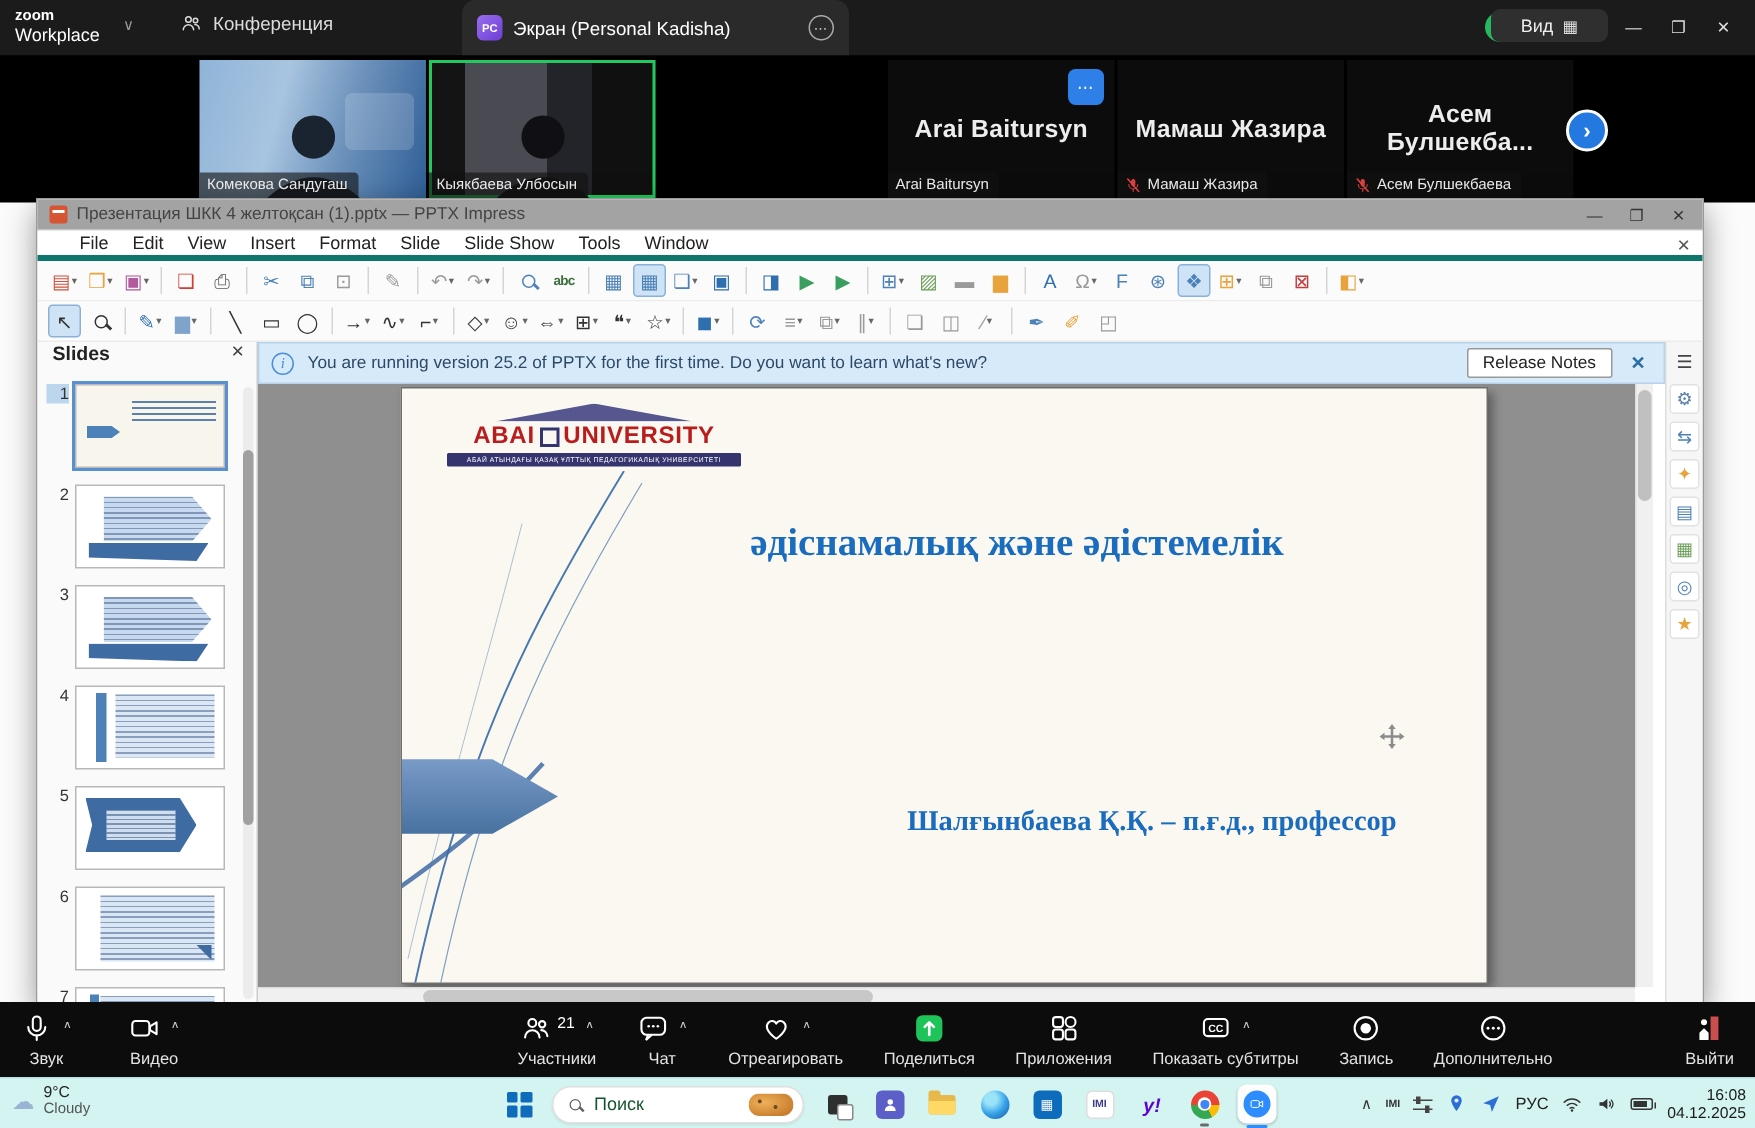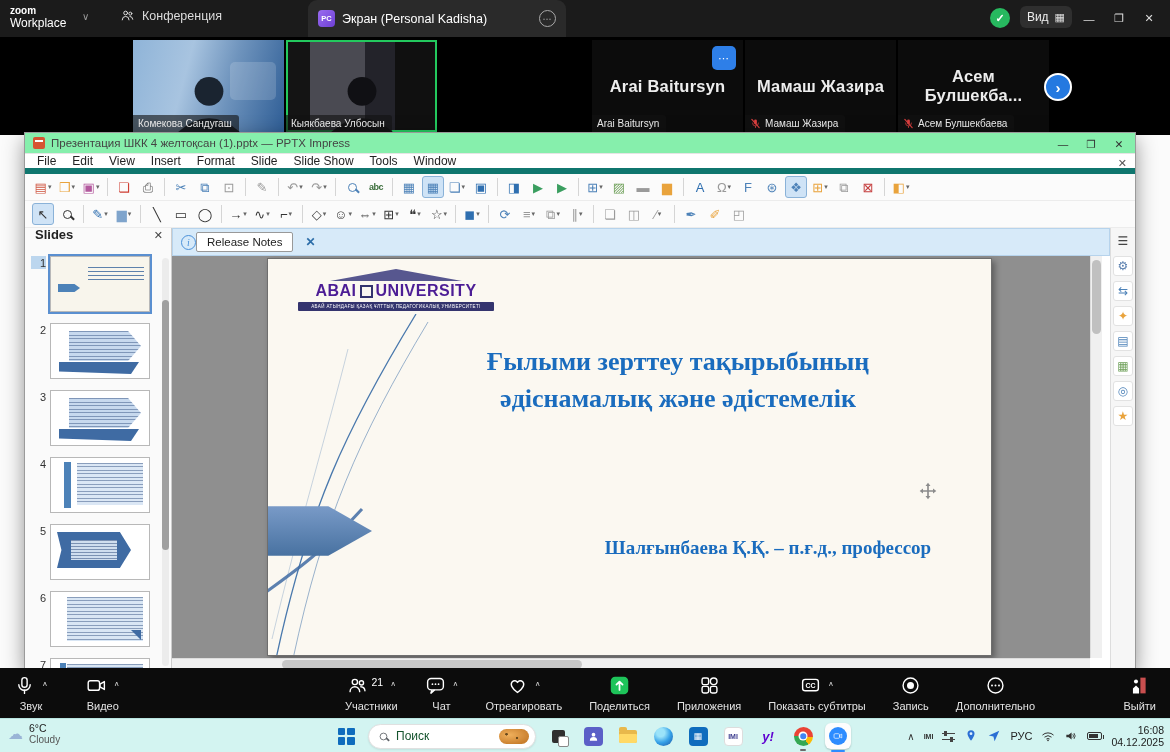--- a/index.html
+++ b/index.html
@@ -19,21 +19,21 @@
                 border-radius:9px 9px 0 0; display:flex; align-items:center; gap:7px; padding:0 10px; }
   .pc-badge { width:17px; height:17px; border-radius:4px; background:linear-gradient(135deg,#9a6cf0,#6d3fd4);
               color:#fff; font-size:7.5px; font-weight:700; display:flex; align-items:center; justify-content:center; }
   .tab-screen .lbl { color:#fff; font-size:12.5px; flex:1; }
   .tab-ellipsis { width:17px; height:17px; border:1px solid #aaa; border-radius:50%; color:#ccc;
                   font-size:9px; display:flex; align-items:center; justify-content:center; letter-spacing:1px; }
   .secure-badge { position:absolute; right:160px; top:8px; width:20px; height:20px; border-radius:50%;
                   background:#27b95f; color:#fff; font-size:11px; font-weight:700;
                   display:flex; align-items:center; justify-content:center; }
   .view-pill { position:absolute; right:98px; top:6px; background:#2f2f2f; border-radius:6px;
-               padding:4px 7px; color:#eee; font-size:12px; display:flex; gap:6px; align-items:center; }
+               padding:4px 20px; color:#eee; font-size:12px; display:flex; gap:6px; align-items:center; }
   .view-pill .grid-ic { font-size:11px; color:#ddd; }
   .win-ctrls { position:absolute; right:6px; top:0; height:37px; display:flex; align-items:center; }
   .win-ctrls span { width:30px; text-align:center; color:#ddd; font-size:11px; cursor:default; }
 
   
   #strip { position:absolute; left:0; top:37px; width:1170px; height:98px; background:#000; }
   .tiles { position:absolute; left:133px; top:3px; height:92px; display:flex; gap:2px; }
   .vtile { position:relative; width:151px; height:92px; overflow:hidden; background:#222; }
   .vtile.speaking { outline:2px solid #23c95e; outline-offset:-2px; }
   .vtile[data-variant="komekova"] { background:linear-gradient(105deg,#8fb4d8 0%,#a8c4e0 35%,#6f94bd 62%,#2f5e96 100%); }
@@ -59,29 +59,29 @@
   .next-page-btn { position:absolute; left:1044px; top:36px; width:28px; height:28px; border-radius:50%;
                    background:#2479e0; border:2px solid #fff; color:#fff; font-size:15px; font-weight:700;
                    display:flex; align-items:center; justify-content:center; }
 
   
   #share-bg { position:absolute; left:0; top:135px; width:1170px; height:533px; background:#fbfbfb; }
 
   
   #impress { position:absolute; left:25px; top:133px; width:1110px; height:537px; background:#fff;
              box-shadow:0 0 0 1px #9a9a9a, 0 6px 20px rgba(0,0,0,.45); font-size:12px; color:#222; }
-  .imp-titlebar { position:absolute; left:0; top:0; right:0; height:21px; background:#86efac;
+  .imp-titlebar { position:absolute; left:0; top:0; right:0; height:21px; background:#a3a3a3;
                   display:flex; align-items:center; padding-left:8px; border-bottom:1px solid #e5e5e5; }
   .imp-ic { width:12px; height:12px; background:#d65532; border-radius:2px; position:relative; margin-right:6px; }
   .imp-ic::after { content:""; position:absolute; left:2px; top:3px; right:2px; height:2px; background:#fff; }
   .imp-title { font-size:11.5px; color:#444; }
   .imp-ctrls { position:absolute; right:2px; top:0; height:21px; display:flex; align-items:center; }
   .imp-ctrls span { width:28px; text-align:center; font-size:10.5px; color:#333; }
   .menubar { position:absolute; left:0; top:21px; right:0; height:20px; background:#fff; display:flex;
-             align-items:center; padding-left:4px; border-bottom:6px solid #0f766e; }
+             align-items:center; padding-left:20px; border-bottom:4px solid #0f766e; }
   .menu-item { padding:2px 8px; font-size:12px; color:#222; }
   .doc-close { position:absolute; right:8px; top:24px; font-size:11px; color:#555; }
   .tbrow { position:absolute; left:0; right:0; height:27px; background:#fbfbfb; display:flex;
            align-items:center; padding-left:6px; border-bottom:1px solid #ececec; overflow:hidden; }
   #tb1 { top:41px; } #tb2 { top:68px; }
   .tb-btn { display:inline-flex; align-items:center; justify-content:center; min-width:22px; height:22px;
             margin:0 1px; border:1px solid transparent; border-radius:3px; }
   .tb-btn.active { background:#cfe3f6; border-color:#8ab2d8; }
   .tb-glyph { font-size:13px; line-height:1; }
   .tb-glyph.tb-small { font-size:9px; font-weight:700; letter-spacing:-.5px; }
@@ -98,21 +98,21 @@
                 font-family:"Liberation Serif",serif; font-style:italic; font-size:10px; display:flex;
                 align-items:center; justify-content:center; flex:0 0 auto; }
   .notif-text { flex:1; margin-left:9px; font-size:11.5px; color:#2c4a66; white-space:nowrap; overflow:hidden; }
   .notif-btn { background:#fff; border:1px solid #999; border-radius:2px; font-size:11.5px; color:#222;
                padding:3px 10px; white-space:nowrap; }
   .notif-x { margin:0 4px 0 12px; color:#2c6da8; font-size:12px; font-weight:700; }
 
   
   .slides-panel { position:absolute; left:0; top:95px; width:147px; bottom:0; background:#fafafa;
                   border-right:1px solid #ccc; overflow:hidden; }
-  .sp-head { height:26px; display:flex; align-items:flex-end; padding:0 8px 12px 10px; }
+  .sp-head { height:26px; display:flex; align-items:flex-start; padding:0 8px 0 10px; }
   .sp-title { font-weight:700; font-size:13px; color:#222; flex:1; }
   .sp-x { color:#444; font-size:11px; }
   .thumbs { padding-top:2px; }
   .thumb-row { display:flex; align-items:flex-start; gap:4px; margin:0 0 11px 6px; }
   .thumb-num { width:15px; text-align:right; font-size:11px; color:#333; padding-top:1px; }
   .thumb-num.sel { background:#bcd6ee; }
   .thumb-box { position:relative; width:100px; height:56px; background:#fff; border:1px solid #b8b8b8; overflow:hidden; }
   .thumb-box.selected { outline:2px solid #5a8fd0; outline-offset:0; }
   .thumb-box[data-variant="1"] { background:#f8f5ec; }
   .thumb-box[data-variant="1"]::before { content:""; position:absolute; right:5px; top:10px; width:56px; height:15px;
@@ -145,21 +145,21 @@
   .sp-scroll .th { position:absolute; top:42px; height:250px; left:0; right:0; background:#a0a0a0; border-radius:4px; }
 
   
   .canvas { position:absolute; left:147px; top:123px; width:918px; height:402px; background:#8f8f8f; }
   .slide { position:absolute; left:95px; top:2px; width:725px; height:398px; background:#fbf8f1;
            border:1px solid #6e6e6e; box-shadow:3px 3px 6px rgba(0,0,0,.35); overflow:hidden; }
   .logo { position:absolute; left:30px; top:10px; width:196px; }
   .logo-roof { width:150px; height:12px; margin:0 auto; background:#57578f;
                clip-path:polygon(6% 100%,50% 0,94% 100%); }
   .logo-line { display:flex; justify-content:center; align-items:center; gap:3px; margin-top:1px; }
-  .logo-word { font-size:16px; font-weight:700; color:#4c1d95; letter-spacing:.5px; }
+  .logo-word { font-size:16px; font-weight:700; color:#b91c1c; letter-spacing:.5px; }
   .logo-col { width:13px; height:13px; border:2.5px solid #34346e; }
   .logo-banner { margin-top:2px; background:#34346e; height:9px; border-radius:1px; color:#fff;
                  font-size:4.5px; display:flex; align-items:center; justify-content:center;
                  letter-spacing:.4px; white-space:nowrap; overflow:hidden; }
   .slide-title { position:absolute; left:130px; top:84px; width:560px; text-align:center;
                  font-family:"Liberation Serif",serif; font-weight:700; font-size:26px; line-height:37px;
                  color:#1a6cbe; }
   .slide-author { position:absolute; left:290px; top:278px; width:420px; text-align:center;
                   font-family:"Liberation Serif",serif; font-weight:700; font-size:19px; color:#1a6cbe; }
   .slide-arrow { position:absolute; left:0; top:245px; width:104px; height:54px;
@@ -859,20 +859,21 @@
       </span>
 
       <span class="tb-btn">
         <span class="tb-glyph" style="color: rgb(154, 154, 154);">◰</span>
 
       </span>
     </div>
 
   <div class="notif">
     <span class="notif-info">i</span>
+    <span class="notif-text">You are running version 25.2 of PPTX for the first time. Do you want to learn what's new?</span>
     <span class="notif-btn">Release Notes</span>
     <span class="notif-x">✕</span>
   </div>
 
   <div class="slides-panel">
     <div class="sp-head">
       <span class="sp-title">Slides</span>
       <span class="sp-x">✕</span>
     </div>
     <div class="thumbs">
@@ -928,21 +929,20 @@
       <div class="logo">
         <div class="logo-roof"></div>
         <div class="logo-line">
           <span class="logo-word">ABAI</span>
           <span class="logo-col"></span>
           <span class="logo-word">UNIVERSITY</span>
         </div>
         <div class="logo-banner">АБАЙ АТЫНДАҒЫ ҚАЗАҚ ҰЛТТЫҚ ПЕДАГОГИКАЛЫҚ УНИВЕРСИТЕТІ</div>
       </div>
       <div class="slide-title">
-        <div>Ғылыми зерттеу тақырыбының</div>
         <div>әдіснамалық және әдістемелік</div>
       </div>
       <div class="slide-arrow"></div>
       <div class="slide-author">Шалғынбаева Қ.Қ. – п.ғ.д., профессор</div>
       <svg class="move-cursor">
           <use href="#i-move"></use>
         </svg>
     </div>
   </div>
 
@@ -1096,21 +1096,21 @@
         </div>
         <span class="zt-label">Выйти</span>
       </div>
     </div>
 </div>
 
 <div id="taskbar">
   <div class="weather">
     <span class="cloud">☁</span>
     <span class="wt">
-      <span class="t1">6°C</span>
+      <span class="t1">9°C</span>
       <span class="t2">Cloudy</span>
     </span>
   </div>
   <div class="tb-center">
     <div class="tb-app">
       <span class="tb-start">
           <span></span>
           <span></span>
           <span></span>
           <span></span>

